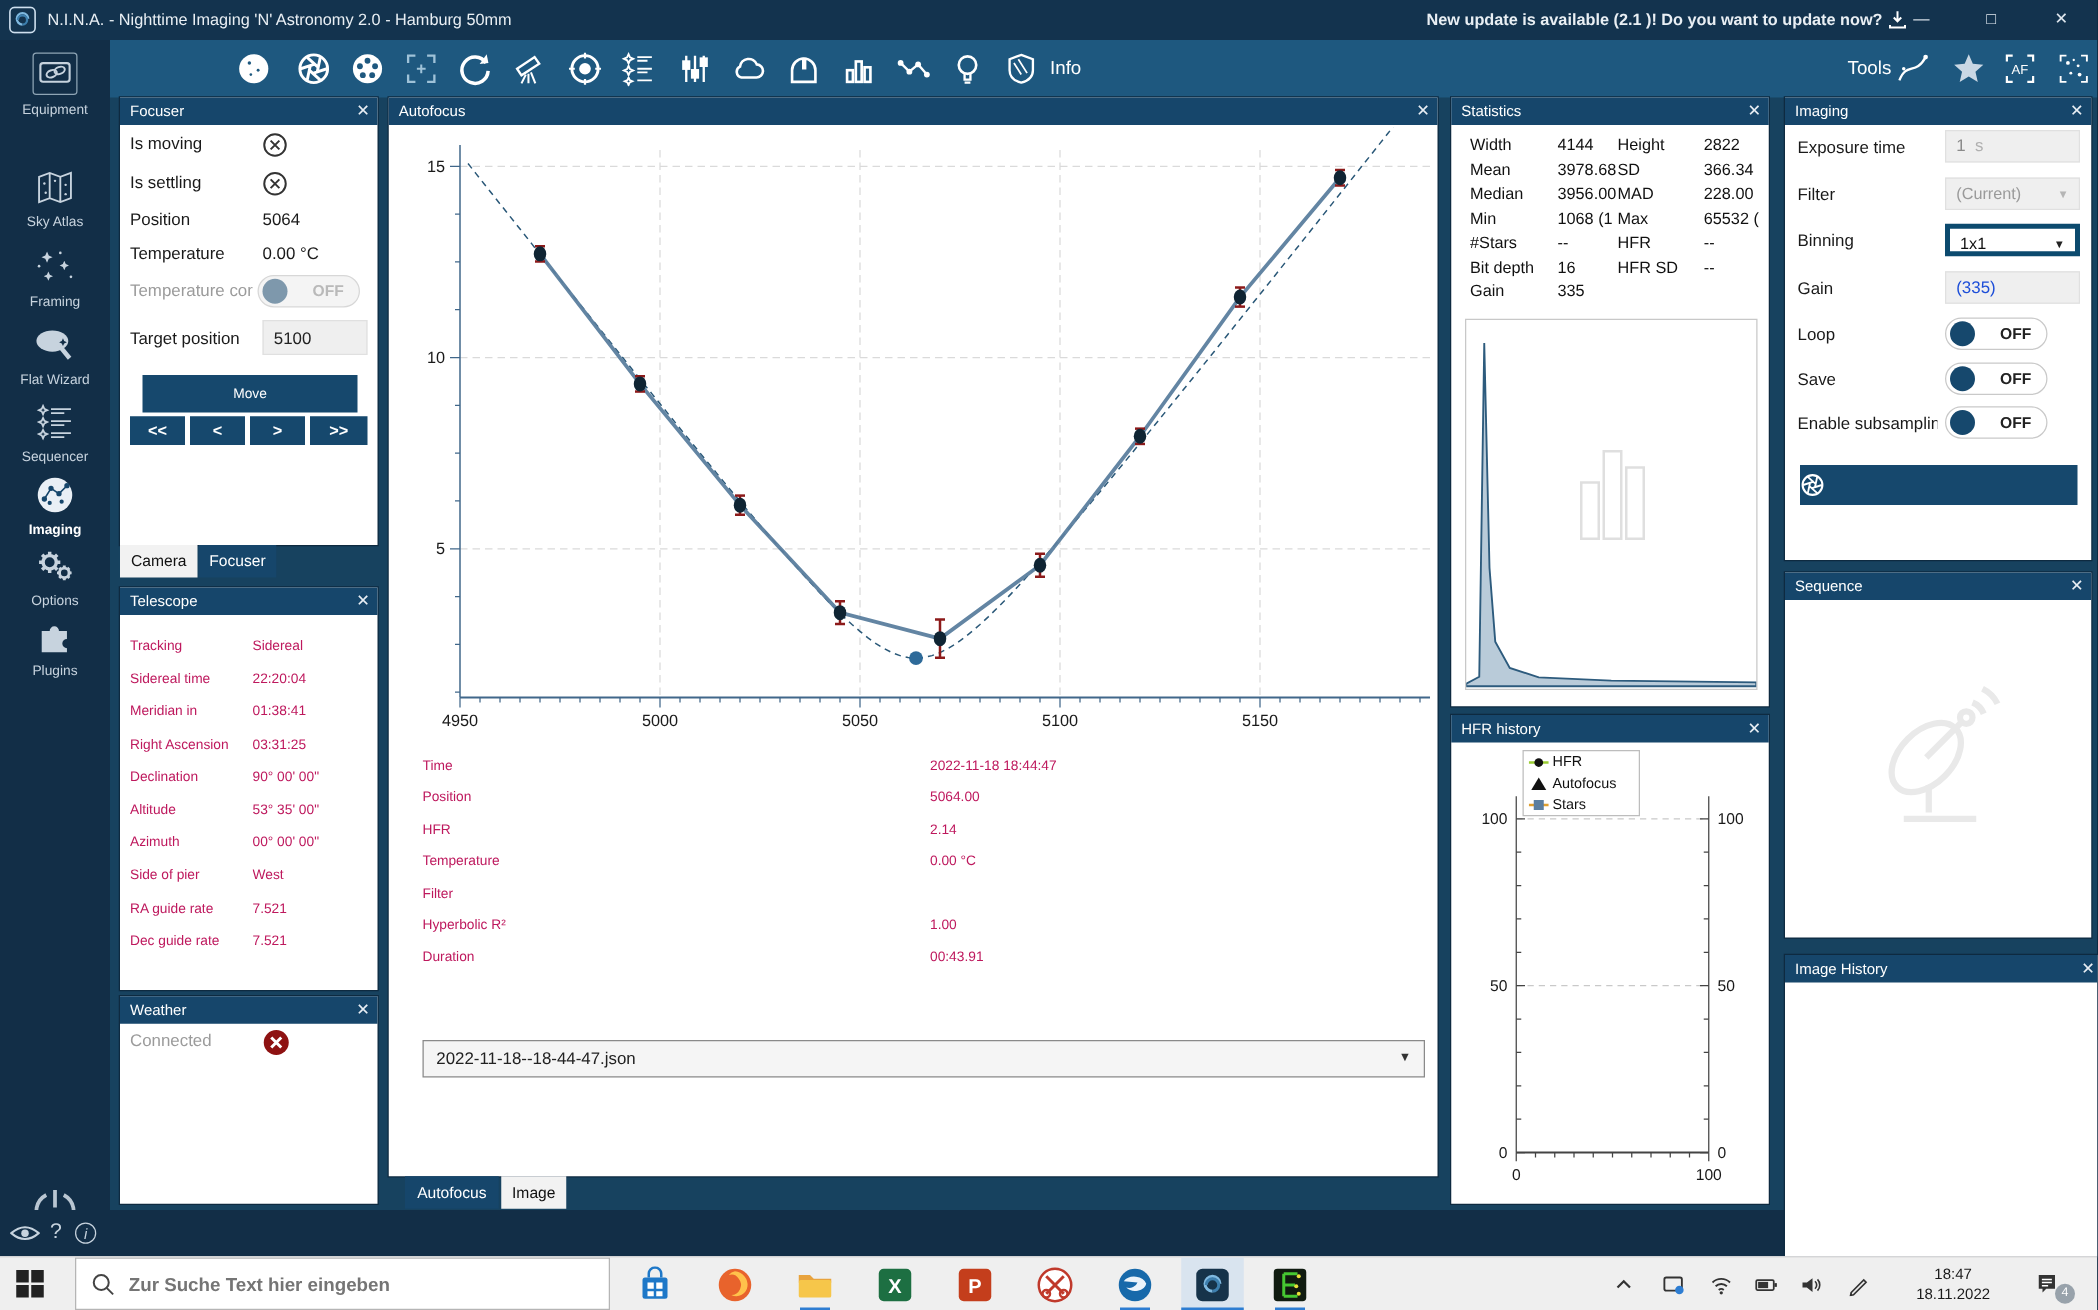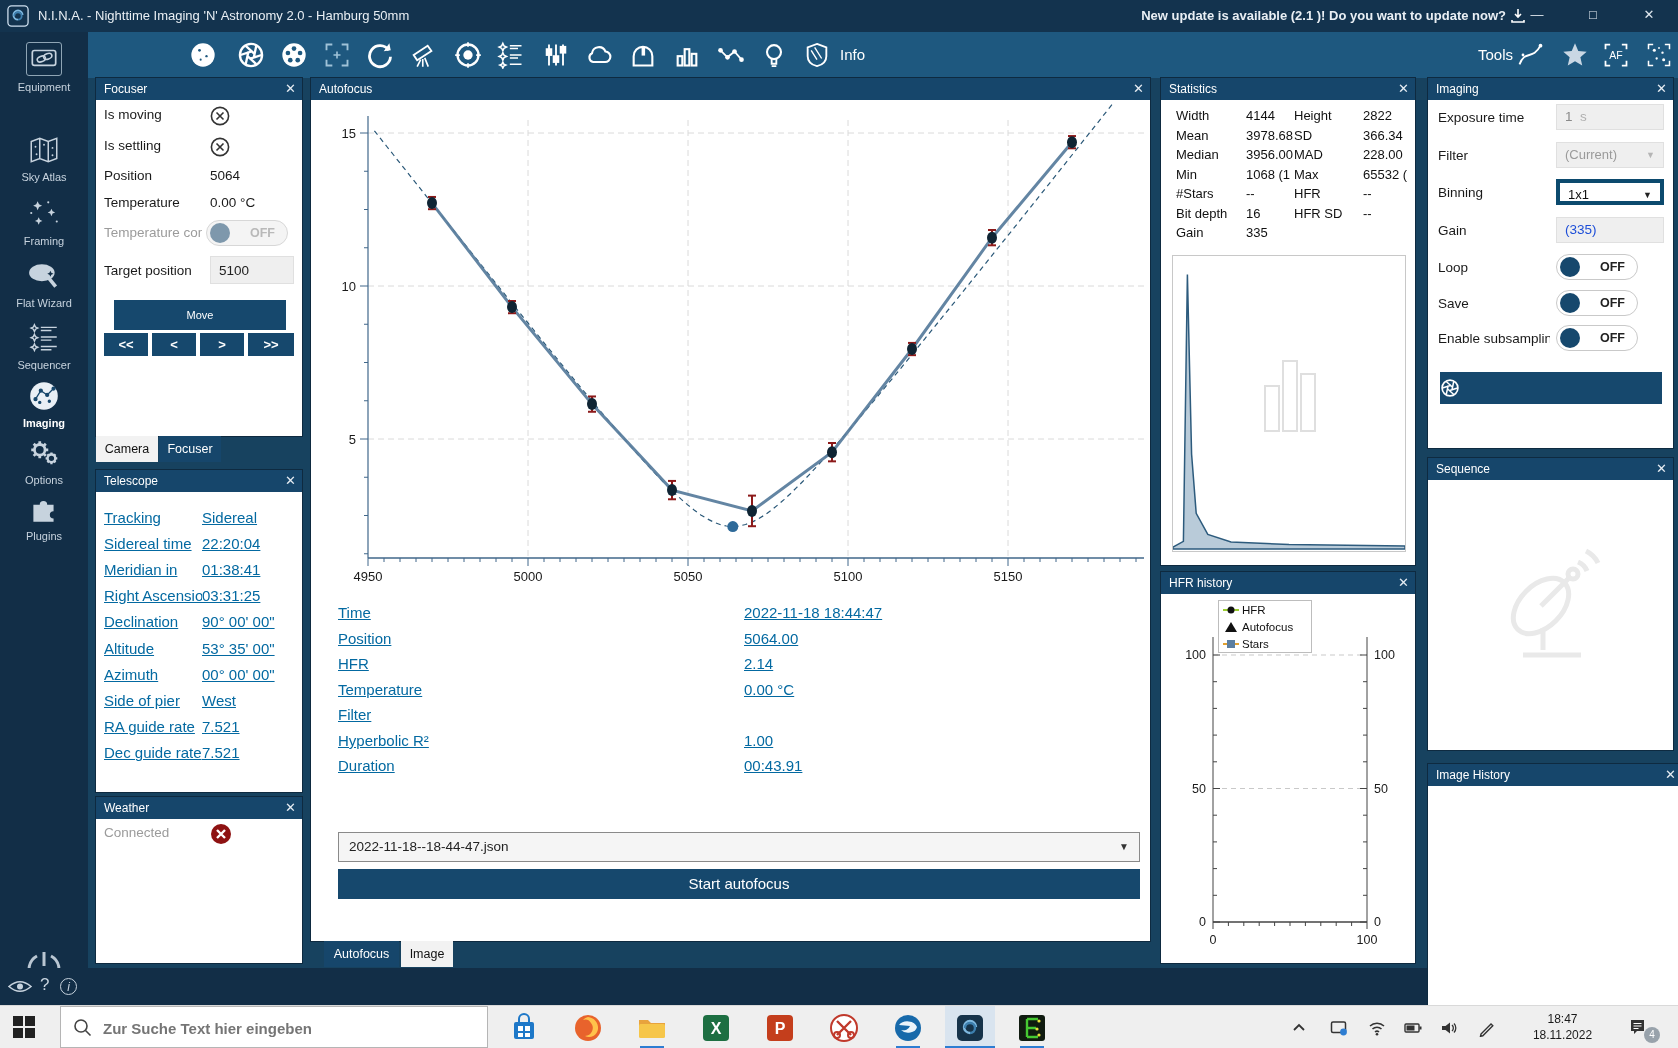--- a/index.html
+++ b/index.html
@@ -18,21 +18,21 @@
   
   .sidebar{position:absolute;left:0;top:32px;width:88px;height:973px;background:#122e47;}
   .sbi{position:absolute;left:0;width:88px;height:58px;text-align:center;color:#c7d3de;}
   .sbi .icon{display:inline-block;width:34px;height:32px;margin-top:2px;}
   .sbi .lbl{display:block;font-size:11px;margin-top:1px;}
   .sbi.active .lbl{color:#fff;font-weight:bold;}
   
   .panel{position:absolute;background:#fff;box-shadow:0 0 0 1px #0e2a40;}
   .phead{position:absolute;left:0;top:0;right:0;height:22px;background:#16466b;color:#fff;font-size:12px;line-height:22px;padding:0 8px;box-sizing:border-box;}
   .phead .x{position:absolute;right:6px;top:0;line-height:22px;font-size:13px;color:#e8eef4;cursor:default;}
-  .kv-row{display:flex;font-size:15px;color:#0369a1;align-items:center;text-decoration:underline;}
+  .kv-row{display:flex;font-size:11px;color:#be185d;align-items:center;}
   .kv-l{overflow:hidden;white-space:nowrap;flex:none;}
   .kv-v{overflow:hidden;white-space:nowrap;flex:1;}
   .rows-tel{position:absolute;left:8px;top:34px;right:2px;}
   .rows-tel .kv-row{height:26.2px;}
   .rows-tel .kv-l{width:98px;}
   .rows-af{position:absolute;left:27px;top:522px;right:10px;}
   .rows-af .kv-row{height:25.5px;}
   .rows-af .kv-l{width:406px;}
   .srow{display:flex;font-size:13px;color:#111;height:19.5px;align-items:center;}
   .srow .c1{width:70px;flex:none;overflow:hidden;white-space:nowrap;}
@@ -544,21 +544,20 @@
         </div>
         <div class="kv-row">
           <span class="kv-l">Duration</span>
           <span class="kv-v">00:43.91</span>
         </div>
       </div>
     <div class="dropdown" style="left:27px;top:754px;width:802px;height:30px;">
       <span>2022-11-18--18-44-47.json</span>
       <span class="arr">▼</span>
     </div>
-    <div class="btn" style="left:27px;top:791px;width:802px;height:30px;line-height:30px;font-size:15px;">Start autofocus</div>
   </div>
   <div class="tab dark" style="left:324px;top:941px;width:75px;">Autofocus</div>
   <div class="tab light" style="left:401px;top:941px;width:52px;">Image</div>
 
   <div class="panel" style="left:1161px;top:78px;width:254px;height:487px;">
     <div class="phead"><span>Statistics</span><span class="x">✕</span></div>
     <div style="position:absolute;left:15px;top:28px;right:2px;">
         <div class="srow">
           <span class="c1">Width</span>
           <span class="c2">4144</span>

